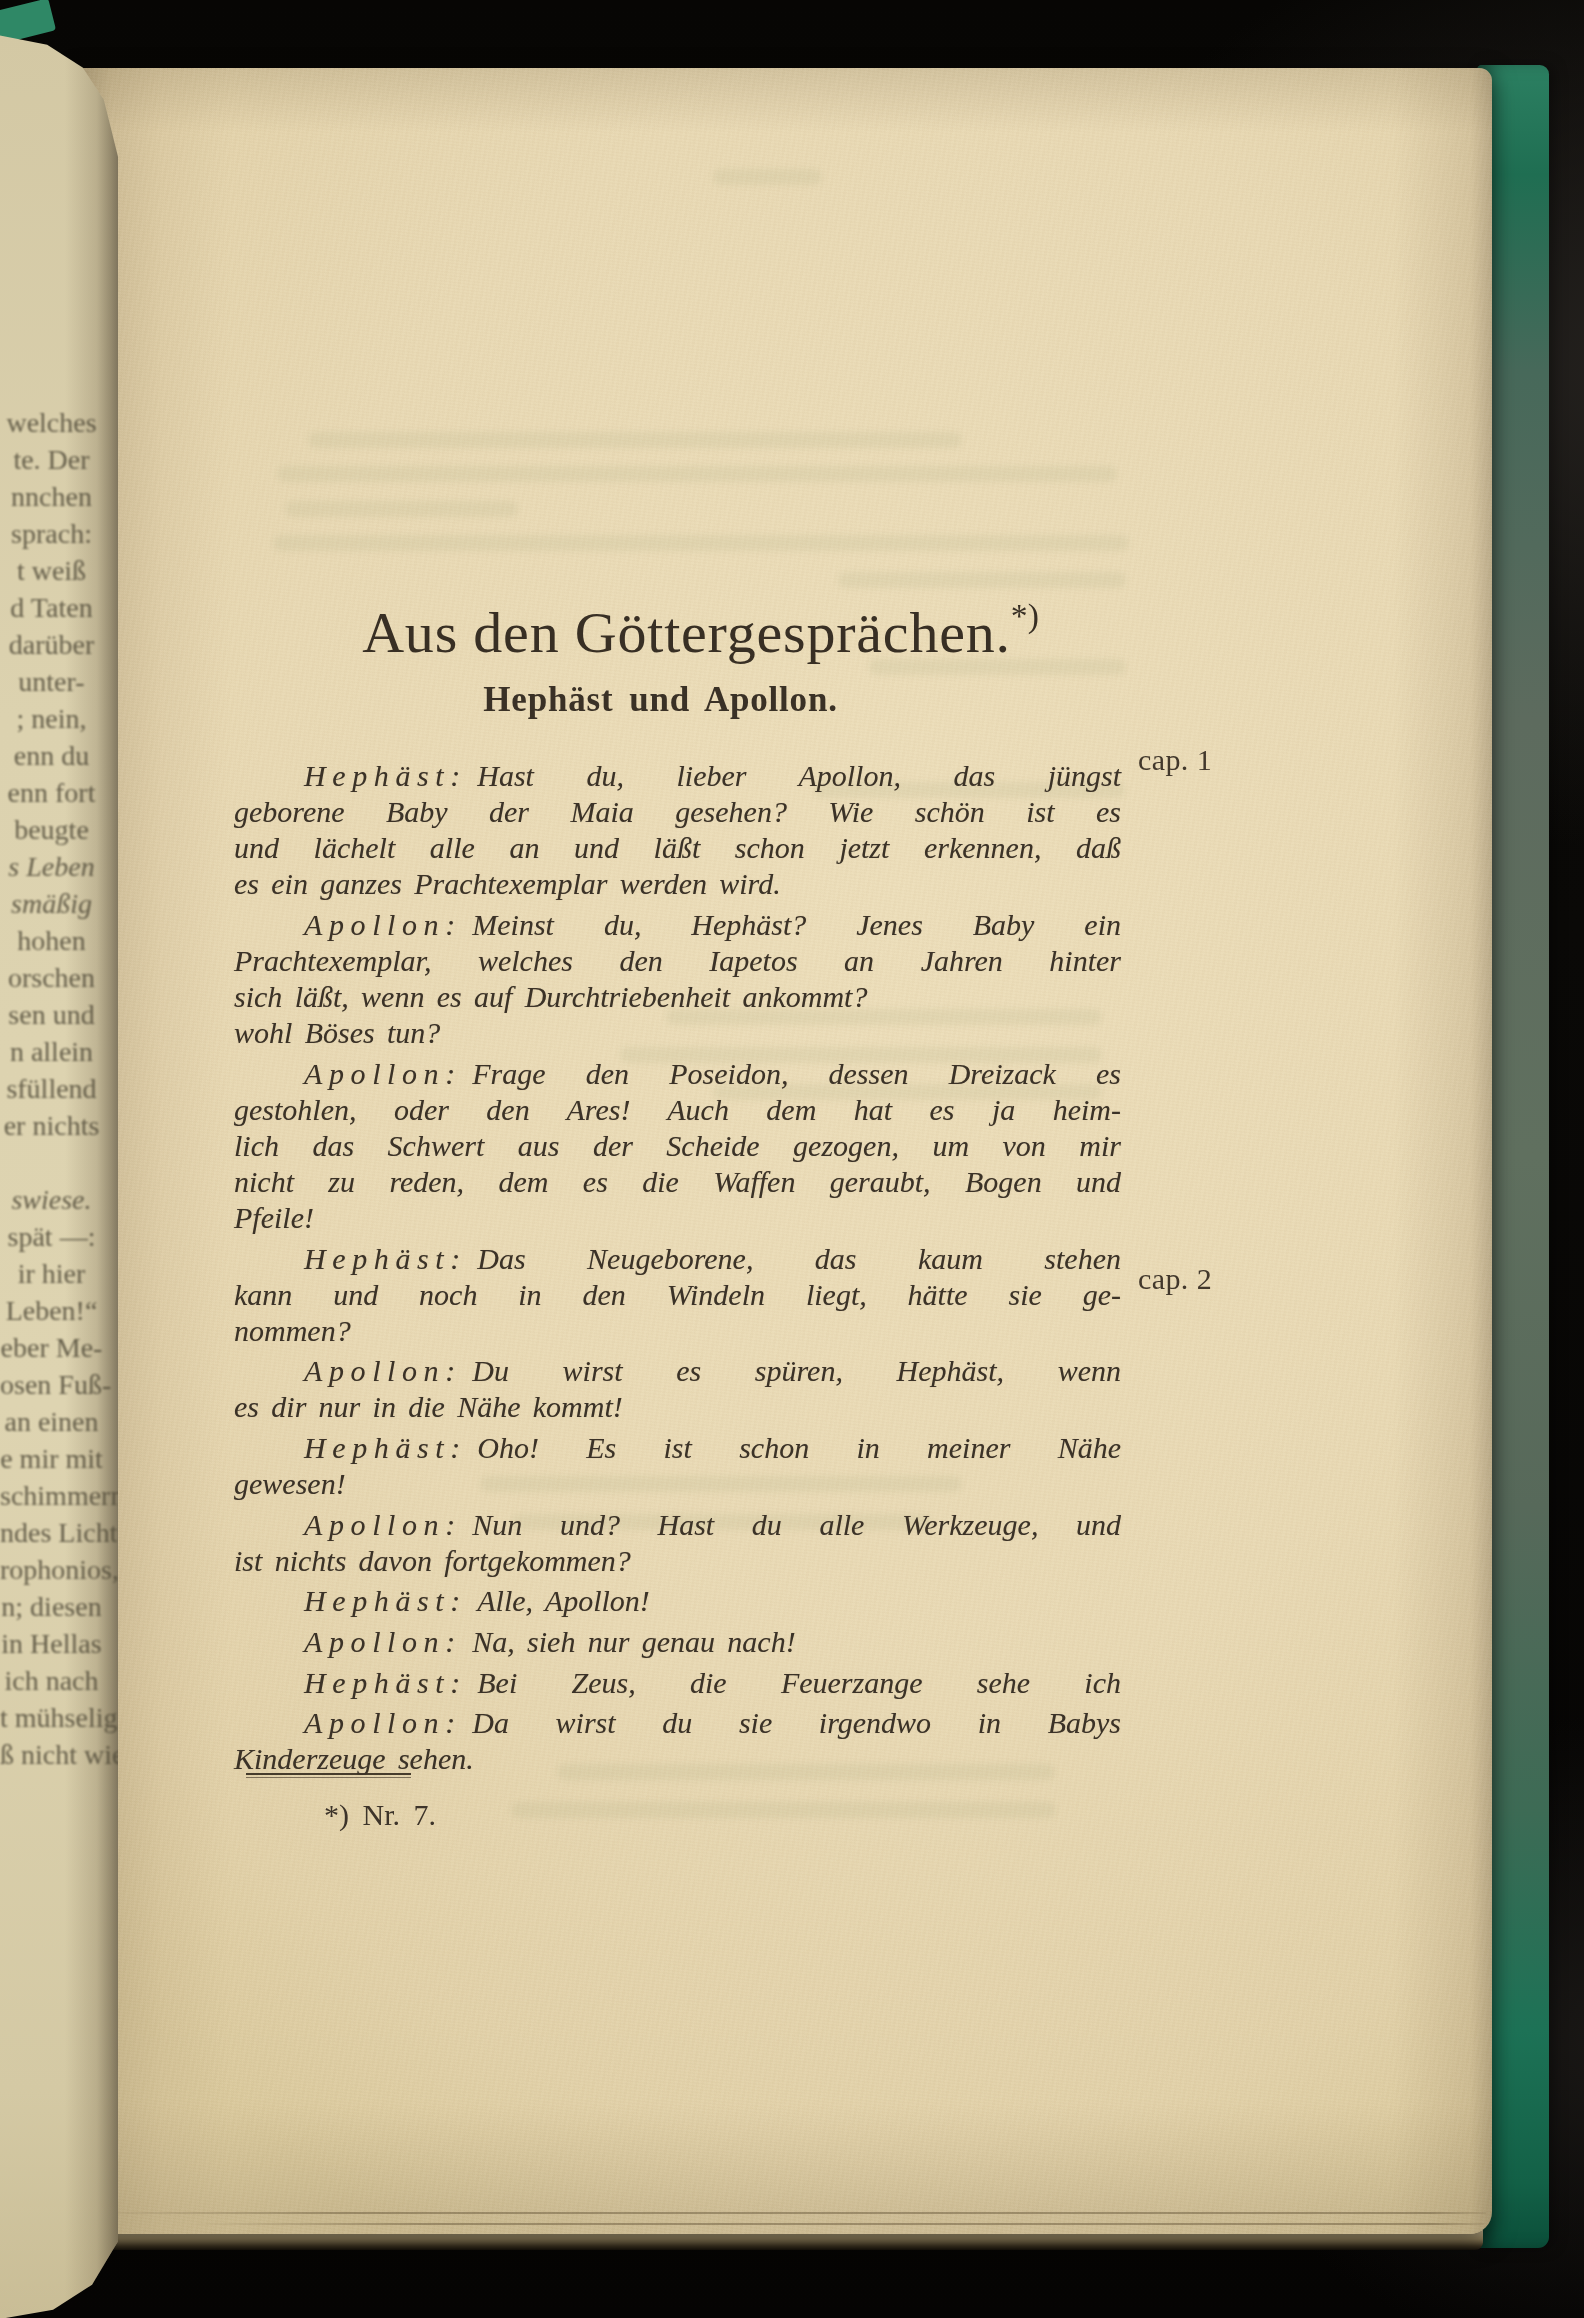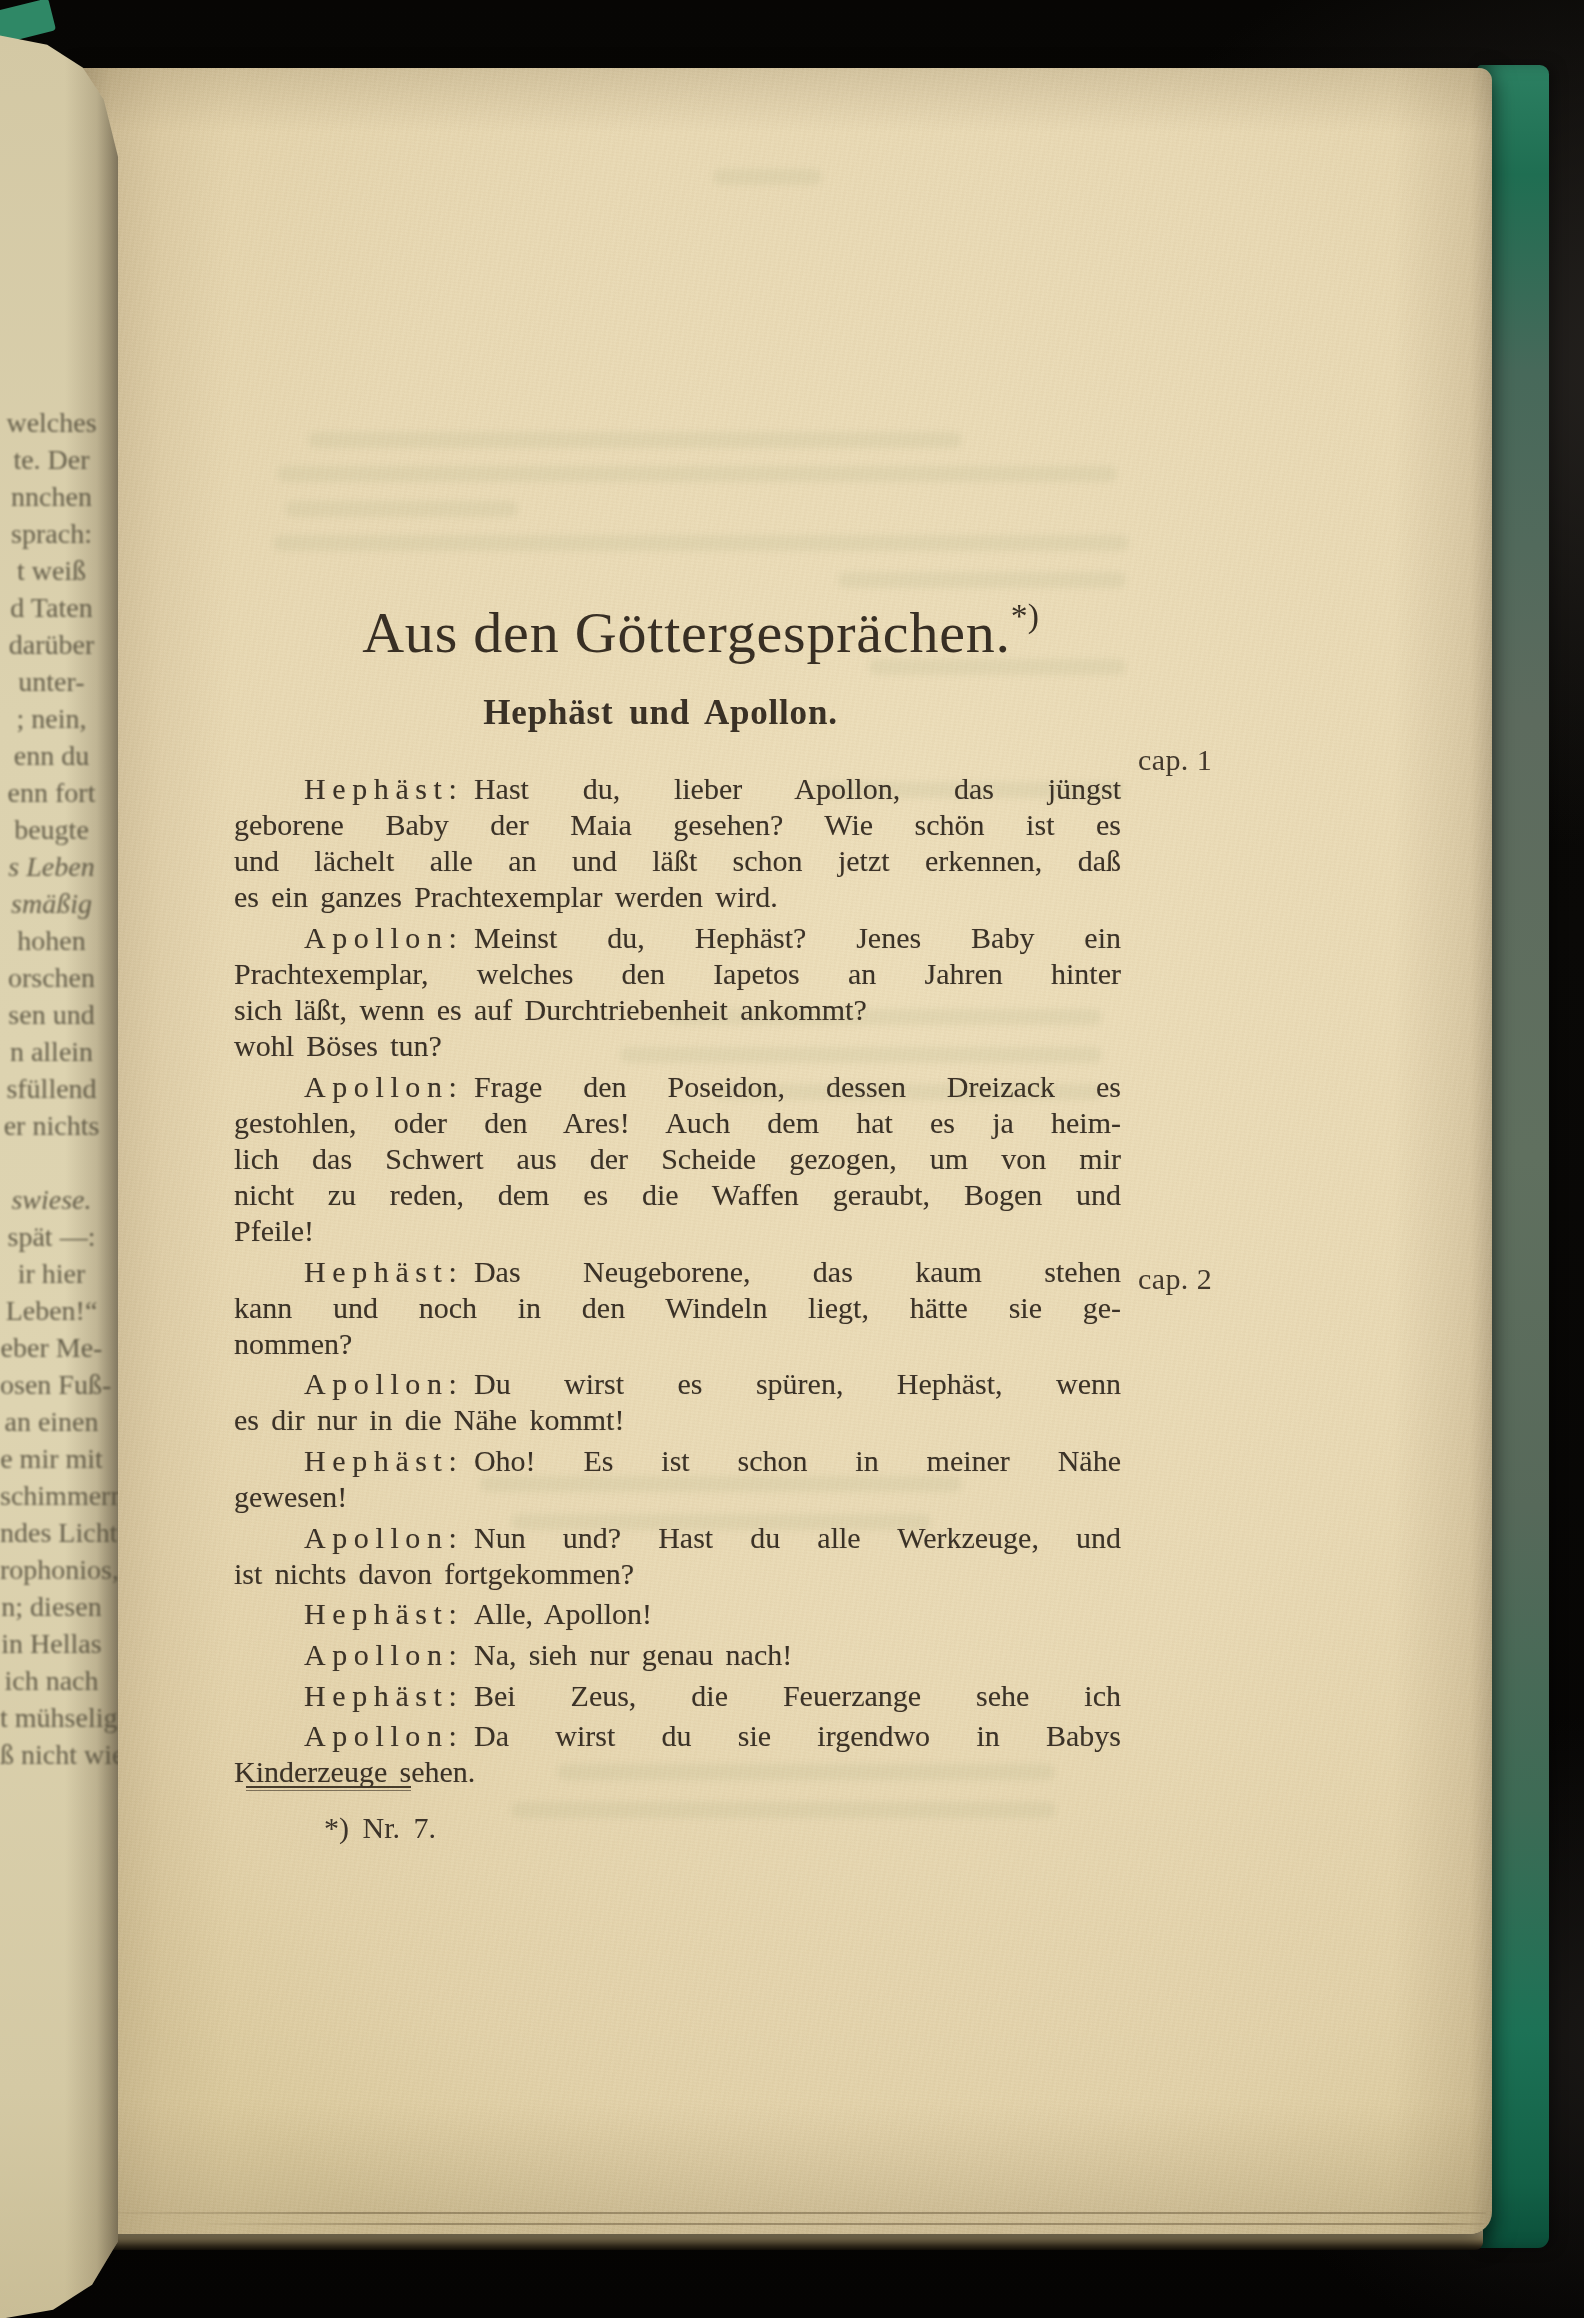--- a/index.html
+++ b/index.html
@@ -44,30 +44,30 @@
   }
   
   .g{position:absolute;height:15.6px;border-radius:7.8px;background:#8b9468;opacity:.10;filter:blur(3.1px);}
   
   .bl{position:absolute;height:1.6px;background:linear-gradient(90deg,rgba(88,72,45,0) 0%,rgba(88,72,45,.42) 18%,rgba(88,72,45,.42) 96%,rgba(88,72,45,.1) 100%);}
   .bl1{left:17px;top:2144px;width:1394px;}
   .bl2{left:117px;top:2155px;width:1292px;}
   
   .textcol{position:absolute;left:159px;top:514px;width:887px;color:#3b3227;}
   h1.title{
-    margin:0 0 25px;font-size:58px;line-height:67px;font-weight:normal;
+    margin:0 0 12px;font-size:58px;line-height:67px;font-weight:normal;
     text-align:center;letter-spacing:0.8px;color:#382f24;transform:translateX(23px);
   }
   h1.title sup{font-size:58%;vertical-align:38%;letter-spacing:0;}
   h2.subtitle{
     margin:0 0 36px;font-size:35px;line-height:44px;font-weight:bold;
     text-align:center;letter-spacing:0.8px;color:#3a3126;transform:translateX(-17px);
     word-spacing:.18em;
   }
-  .body-lines{width:887px;}
+  .body-lines{width:887px;font-style:italic;}
   .tline{
     height:36px;line-height:36px;font-size:30px;white-space:nowrap;
     text-align:justify;text-align-last:justify;word-spacing:.12em;
     text-shadow:0 0 0.8px rgba(59,50,39,.25);
   }
   .tline.end{text-align-last:left;word-spacing:.16em;}
   .tline.para{margin-top:4.7px;text-indent:70px;}
   .spk{letter-spacing:.22em;}
   .spk:empty{display:none;}
   .spk:not(:empty){margin-right:.35em;}

